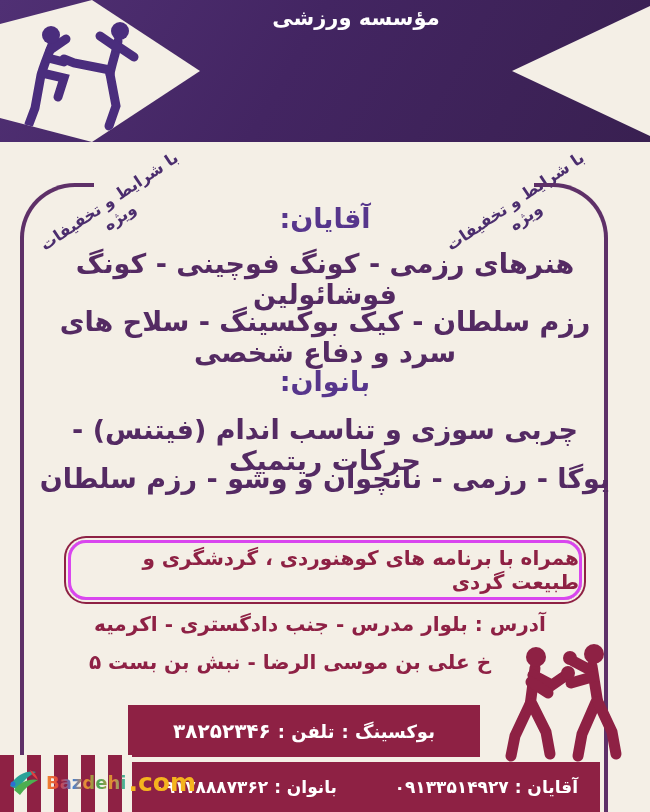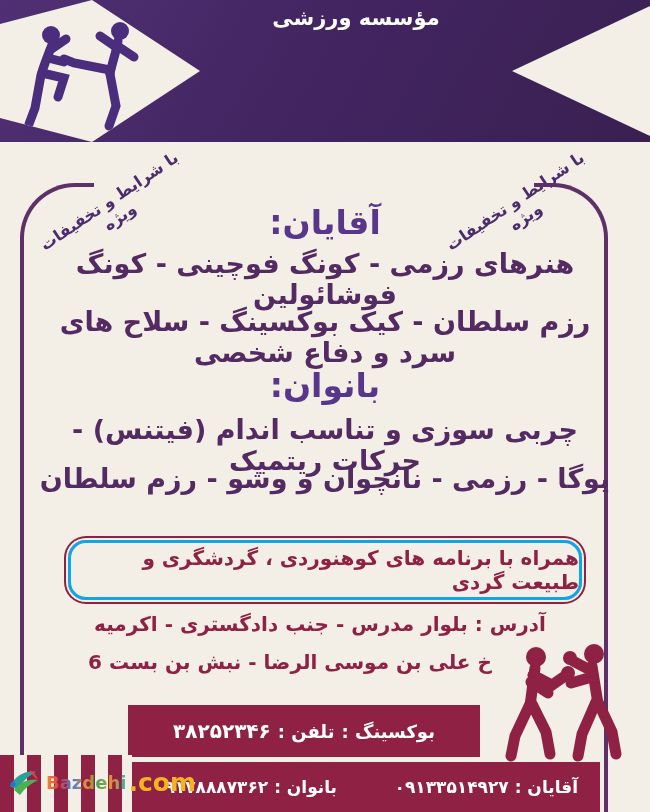--- a/index.html
+++ b/index.html
@@ -49,28 +49,28 @@
   }
   .frame.right{
     right:42px; height:625px;
     border-right-width:4px; border-top-width:4px; border-top-right-radius:55px;
   }
   
   .line{
     position:absolute; left:30px; right:30px; text-align:center; direction:rtl;
     font-weight:bold;
   }
-  .heading{color:#57368c; font-size:33px;}
+  .heading{color:#57368c; font-size:27px;}
   .sport{color:#542a63; font-size:27px;}
   .h-men{top:203px;} .men1{top:248px;} .men2{top:306px;}
   .h-women{top:366px;} .wom1{top:414px;} .wom2{top:463px;}
   
   .programs{
     position:absolute; left:68px; right:68px; top:540px; height:54px;
-    border:3px solid #0ea5e9; border-radius:18px;
+    border:3px solid #d946ef; border-radius:18px;
     box-shadow:0 0 0 2px #f4efe6, 0 0 0 4px #8e2144;
     display:flex; align-items:center; justify-content:center;
     color:#8e2144; font-size:20px; font-weight:bold; direction:rtl;
   }
   
   .addr{color:#8e2145; font-size:20px;}
   .addr1{top:612px; left:40px; right:50px;}
   .addr2{top:650px; left:70px; right:140px;}
   
   .boxers{position:absolute; right:14px; top:634px;}
@@ -148,21 +148,21 @@
   <div class="line sport men1">هنرهای رزمی - کونگ فوچینی - کونگ فوشائولین</div>
   <div class="line sport men2">رزم سلطان - کیک بوکسینگ - سلاح های سرد و دفاع شخصی</div>
 
   <div class="line heading h-women">بانوان:</div>
   <div class="line sport wom1">چربی سوزی و تناسب اندام (فیتنس) - حرکات ریتمیک</div>
   <div class="line sport wom2">یوگا - رزمی - نانچوان و وشو - رزم سلطان</div>
 
   <div class="programs">همراه با برنامه های کوهنوردی ، گردشگری و طبیعت گردی</div>
 
   <div class="line addr addr1">آدرس : بلوار مدرس - جنب دادگستری - اکرمیه</div>
-  <div class="line addr addr2">خ علی بن موسی الرضا - نبش بن بست 6</div>
+  <div class="line addr addr2">خ علی بن موسی الرضا - نبش بن بست ۵</div>
 
   <div class="boxers">
     <svg width="148" height="138" viewBox="0 0 148 138">
       <g stroke="#8e2144" stroke-width="11" stroke-linecap="round" fill="none">
 
         <path d="M47 34 L42 72"></path>
         <path d="M45 41 L64 51 L77 42"></path>
         <path d="M43 48 L60 59"></path>
         <path d="M42 70 L27 102 L23 122"></path>
         <path d="M44 70 L58 98 L62 120"></path>

